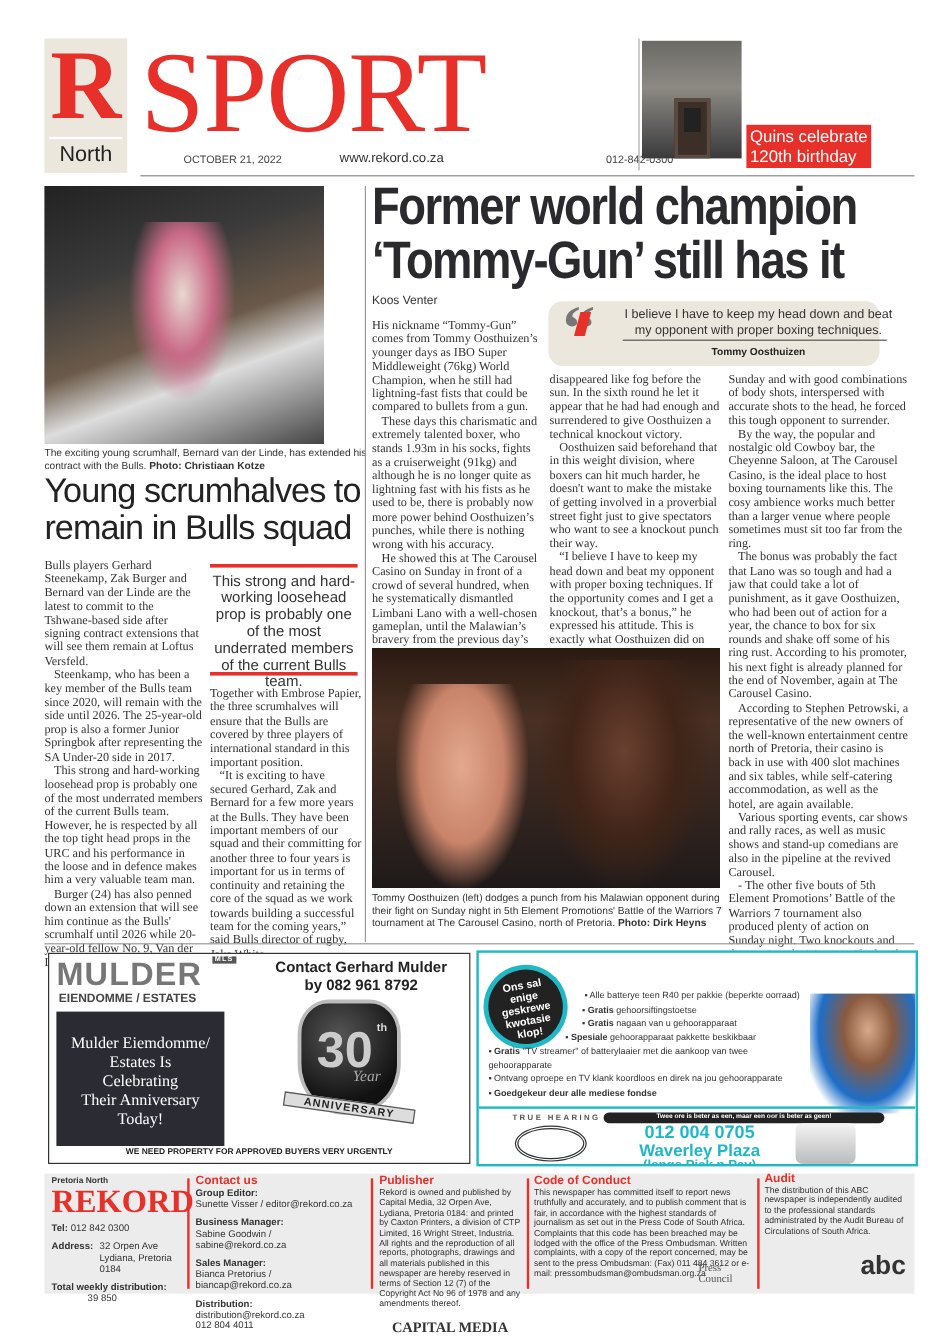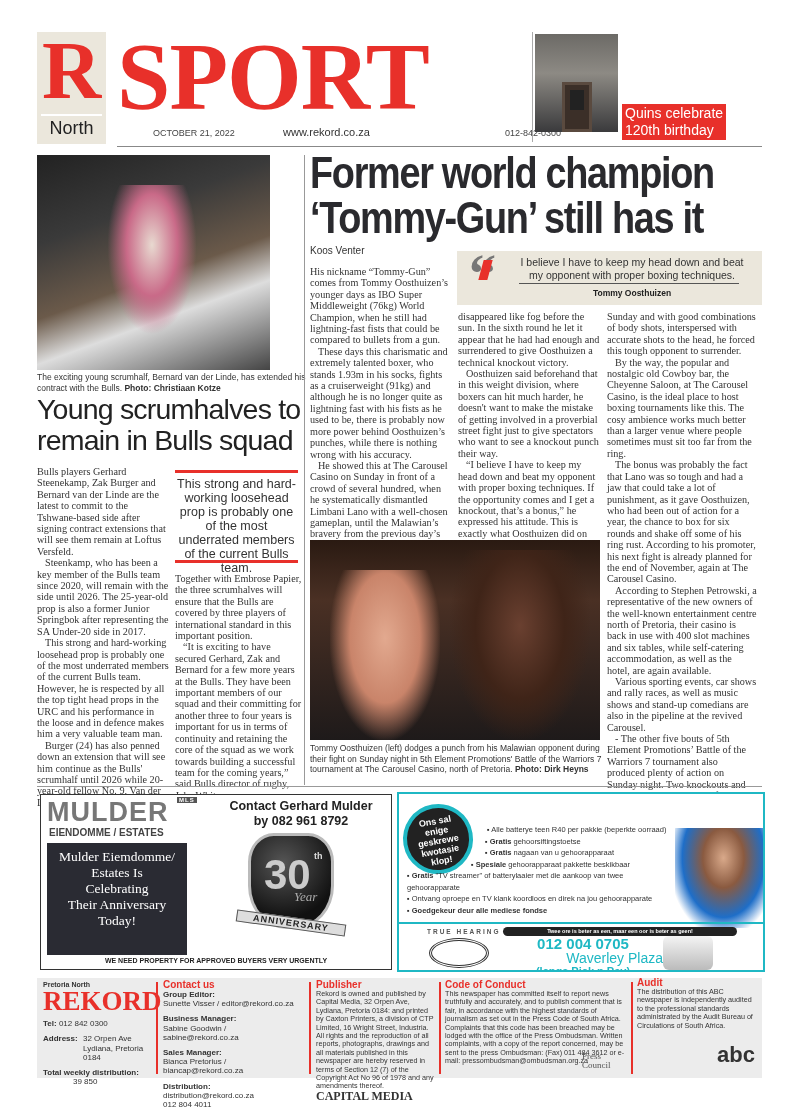--- a/index.html
+++ b/index.html
@@ -15,21 +15,21 @@
 </style>
 </head>
 <body>
 
 <div class="abs" style="left:37px;top:32px;width:725px;height:115px;">
   <div class="abs" style="left:0;top:0;width:69px;height:112px;background:#ebe7dc;">
     <div class="abs serif" style="left:0;top:-6px;width:69px;text-align:center;font-size:82px;font-weight:bold;color:#e8302a;line-height:90px;">R</div>
     <div class="abs" style="left:4px;top:82px;width:61px;height:2px;background:#fff;"></div>
     <div class="abs sans" style="left:0;top:86px;width:69px;text-align:center;font-size:18px;color:#222;">North</div>
   </div>
-  <div class="abs serif" style="left:80px;top:-4px;font-size:96px;font-weight:bold;color:#e8302a;line-height:98px;letter-spacing:-1px;">SPORT</div>
+  <div class="abs serif" style="left:80px;top:-4px;font-size:96px;font-weight:normal;color:#e8302a;line-height:98px;letter-spacing:-1px;">SPORT</div>
   <div class="abs sans" style="left:116px;top:96px;font-size:9px;color:#444;">OCTOBER 21, 2022</div>
   <div class="abs sans" style="left:246px;top:94px;font-size:11px;color:#333;">www.rekord.co.za</div>
   <div class="abs sans" style="left:440px;top:96px;font-size:9px;color:#444;margin-left:28px;">012-842-0300</div>
   <div class="abs" style="left:80px;top:114px;width:645px;height:1px;background:#888;"></div>
   <div class="abs" style="left:495px;top:0;width:1px;height:110px;background:#aaa;"></div>
   <div class="abs photo" style="left:498px;top:2px;width:83px;height:98px;background:linear-gradient(180deg,#6c6a66 0%,#8d8a84 40%,#3a3a3c 100%);">
     <div class="abs" style="left:27px;top:48px;width:30px;height:50px;background:#3b2f28;border:3px solid #5a4a3f;">
         <div style="margin:5px auto;width:14px;height:20px;background:#222;"></div>
       </div>
   </div>
@@ -61,21 +61,21 @@
   <p>“It is exciting to have secured Gerhard, Zak and Bernard for a few more years at the Bulls. They have been important members of our squad and their committing for another three to four years is important for us in terms of continuity and retaining the core of the squad as we work towards building a successful team for the coming years,” said Bulls director of rugby, Jake White.</p>
 </div>
 <div class="abs" style="left:304px;top:155px;width:1px;height:630px;background:#999;"></div>
 
 <div class="abs sans" style="left:310px;top:150px;width:450px;font-size:44px;line-height:45px;font-weight:bold;color:#2a2a2e;letter-spacing:-1.5px;transform:scaleX(0.86);transform-origin:left top;white-space:nowrap;">
   <div>Former world champion</div>
   <div>‘Tommy-Gun’ still has it</div>
 </div>
 <div class="abs sans" style="left:310px;top:245px;font-size:10px;color:#333;">Koos Venter</div>
 
-<div class="abs" style="left:457px;top:251px;width:305px;height:54px;background:#ebe7dc;">
+<div class="abs" style="left:457px;top:251px;width:276px;height:54px;background:#ebe7dc;border-radius:12px;">
   <div class="abs serif" style="left:12px;top:-4px;font-size:54px;font-weight:bold;line-height:54px;"><span style="color:#777;">“</span></div>
   <div class="abs" style="left:24px;top:9px;width:9px;height:20px;background:#e8302a;transform:skewX(-15deg);"></div>
   <div class="abs sans" style="left:60px;top:5px;width:230px;text-align:center;font-size:10.5px;line-height:12.5px;color:#333;">I believe I have to keep my head down and beat my opponent with proper boxing techniques.</div>
   <div class="abs" style="left:62px;top:32px;width:220px;height:1px;background:#555;"></div>
   <div class="abs sans" style="left:60px;top:37px;width:230px;text-align:center;font-size:8.5px;font-weight:bold;color:#222;">Tommy Oosthuizen</div>
 </div>
 
 <div class="abs body-text" style="left:310px;top:266px;width:143px;">
   <p>His nickname “Tommy-Gun” comes from Tommy Oosthuizen’s younger days as IBO Super Middleweight (76kg) World Champion, when he still had lightning-fast fists that could be compared to bullets from a gun.</p>
   <p>These days this charismatic and extremely talented boxer, who stands 1.93m in his socks, fights as a cruiserweight (91kg) and although he is no longer quite as lightning fast with his fists as he used to be, there is probably now more power behind Oosthuizen’s punches, while there is nothing wrong with his accuracy.</p>
@@ -109,21 +109,21 @@
 <div class="abs" style="left:40px;top:794px;width:352px;height:176px;border:1.5px solid #333;background:#fff;">
   <div class="abs sans" style="left:6px;top:2px;font-size:27px;font-weight:900;color:#777;letter-spacing:1px;">
     <span>MULDER</span>
     <span style="font-size:6px;background:#555;color:#fff;padding:0 2px;vertical-align:top;">MLS</span>
   </div>
   <div class="abs sans" style="left:8px;top:32px;font-size:10px;font-weight:bold;color:#444;">EIENDOMME / ESTATES</div>
   <div class="abs sans" style="left:175px;top:4px;width:170px;text-align:center;font-size:12.5px;font-weight:bold;line-height:15px;color:#222;">
     <div>Contact Gerhard Mulder</div>
     <div>by 082 961 8792</div>
   </div>
-  <div class="abs serif" style="left:6px;top:48px;width:140px;height:112px;background:#2a2b33;color:#fff;text-align:center;padding-top:6px;font-size:13.5px;line-height:16px;">
+  <div class="abs serif" style="left:6px;top:48px;width:140px;height:112px;background:#2a2b33;color:#fff;text-align:center;padding-top:18px;font-size:13.5px;line-height:16px;">
     <div>Mulder Eiemdomme/</div>
     <div>Estates Is</div>
     <div>Celebrating</div>
     <div>Their Anniversary</div>
     <div>Today!</div>
   </div>
   <div class="abs" style="left:195px;top:38px;width:110px;height:118px;">
     <div class="abs" style="left:12px;top:0;width:86px;height:96px;background:radial-gradient(circle at 40% 30%,#555 0%,#111 70%);border:3px solid #bbb;border-radius:30% 30% 45% 45%;"></div>
     <div class="abs sans" style="left:28px;top:18px;font-size:42px;font-weight:bold;color:#ccc;">30</div>
     <div class="abs sans" style="left:78px;top:18px;font-size:9px;font-weight:bold;color:#ddd;">th</div>
@@ -149,21 +149,21 @@
     <div style="padding-left:0;width:230px">▪ <b>Gratis</b><span> "TV streamer" of batterylaaier met die aankoop van twee gehoorapparate</span></div>
     <div>▪ <b></b><span>Ontvang oproepe en TV klank koordloos en direk na jou gehoorapparate</span></div>
     <div>▪ <b>Goedgekeur deur alle mediese fondse</b><span></span></div>
   </div>
   <div class="abs" style="left:276px;top:34px;width:88px;height:100px;background:radial-gradient(ellipse at 55% 30%,#d9a98a 0%,#8a5a40 30%,#1e6ec8 60%,#fff 80%);"></div>
   <div class="abs" style="left:0;top:128px;width:364px;height:2px;background:#1fb8c4;"></div>
   <div class="abs sans" style="left:28px;top:134px;font-size:6.5px;font-weight:bold;letter-spacing:2px;color:#555;">TRUE HEARING</div>
   <div class="abs" style="left:30px;top:144px;width:60px;height:30px;border:3px double #333;border-radius:50%;"></div>
   <div class="abs sans" style="left:104px;top:133px;width:234px;background:#222;color:#fff;border-radius:6px;text-align:center;font-size:5.5px;font-weight:bold;line-height:9px;">Twee ore is beter as een, maar een oor is beter as geen!</div>
   <div class="abs sans" style="left:104px;top:142px;width:160px;text-align:center;font-size:15px;font-weight:bold;color:#1fb8c4;line-height:16px;">012 004 0705</div>
-  <div class="abs sans" style="left:104px;top:157px;width:160px;text-align:right;font-size:14px;font-weight:normal;color:#1fb8c4;line-height:15px;">Waverley Plaza</div>
+  <div class="abs sans" style="left:104px;top:157px;width:160px;text-align:center;font-size:14px;font-weight:bold;color:#1fb8c4;line-height:15px;">Waverley Plaza</div>
   <div class="abs sans" style="left:104px;top:171px;width:160px;text-align:center;font-size:11px;font-weight:bold;color:#1fb8c4;line-height:12px;">(langs Pick n Pay)</div>
   <div class="abs" style="left:264px;top:142px;width:50px;height:34px;background:linear-gradient(180deg,#f4f4f4,#bbb);border-radius:6px;"></div>
 </div>
 
 <div class="abs sans" style="left:37px;top:978px;width:725px;height:100px;background:#ececec;font-size:8px;line-height:9.2px;color:#333;">
   <div class="abs" style="left:6px;top:2px;width:110px;">
     <div style="font-size:7px;font-weight:bold;">Pretoria North</div>
     <div class="serif" style="font-size:27px;line-height:24px;font-weight:bold;color:#e8302a;">REKORD</div>
     <div style="margin-top:6px"><b>Tel:</b> <span>012 842 0300</span></div>
     <div style="margin-top:6px;display:flex">
@@ -186,21 +186,21 @@
     <div>Sabine Goodwin / sabine@rekord.co.za</div>
     <b style="display:block;margin-top:6px">Sales Manager:</b>
     <div>Bianca Pretorius / biancap@rekord.co.za</div>
     <div style="margin-top:6px"><b>Distribution:</b> <span>distribution@rekord.co.za</span></div>
     <div>012 804 4011</div>
   </div>
   <div class="abs" style="left:272px;top:4px;width:2px;height:92px;background:#e8302a;"></div>
   <div class="abs" style="left:279px;top:2px;width:118px;">
     <div style="color:#e8302a;font-weight:bold;font-size:10px;line-height:10px;">Publisher</div>
     <div style="font-size:7.2px;line-height:8.4px;">Rekord is owned and published by Capital Media, 32 Orpen Ave, Lydiana, Pretoria 0184: and printed by Caxton Printers, a division of CTP Limited, 16 Wright Street, Industria. All rights and the reproduction of all reports, photographs, drawings and all materials published in this newspaper are hereby reserved in terms of Section 12 (7) of the Copyright Act No 96 of 1978 and any amendments thereof.</div>
-    <div class="serif" style="font-size:12px;font-weight:bold;margin-top:1px;">CAPITAL MEDIA</div>
+    <div class="serif" style="font-size:12px;font-weight:bold;text-align:center;margin-top:11px;">CAPITAL MEDIA</div>
   </div>
   <div class="abs" style="left:402px;top:4px;width:2px;height:92px;background:#e8302a;"></div>
   <div class="abs" style="left:408px;top:2px;width:180px;">
     <div style="color:#e8302a;font-weight:bold;font-size:10px;line-height:10px;">Code of Conduct</div>
     <div style="font-size:7.2px;line-height:8.4px;">This newspaper has committed itself to report news truthfully and accurately, and to publish comment that is fair, in accordance with the highest standards of journalism as set out in the Press Code of South Africa. Complaints that this code has been breached may be lodged with the office of the Press Ombudsman. Written complaints, with a copy of the report concerned, may be sent to the press Ombudsman: (Fax) 011 484 3612 or e-mail: pressombudsman@ombudsman.org.za</div>
   </div>
   <div class="abs serif" style="left:545px;top:74px;font-size:9px;line-height:9px;color:#555;">
     <div>Press</div>
     <div>Council</div>
   </div>

